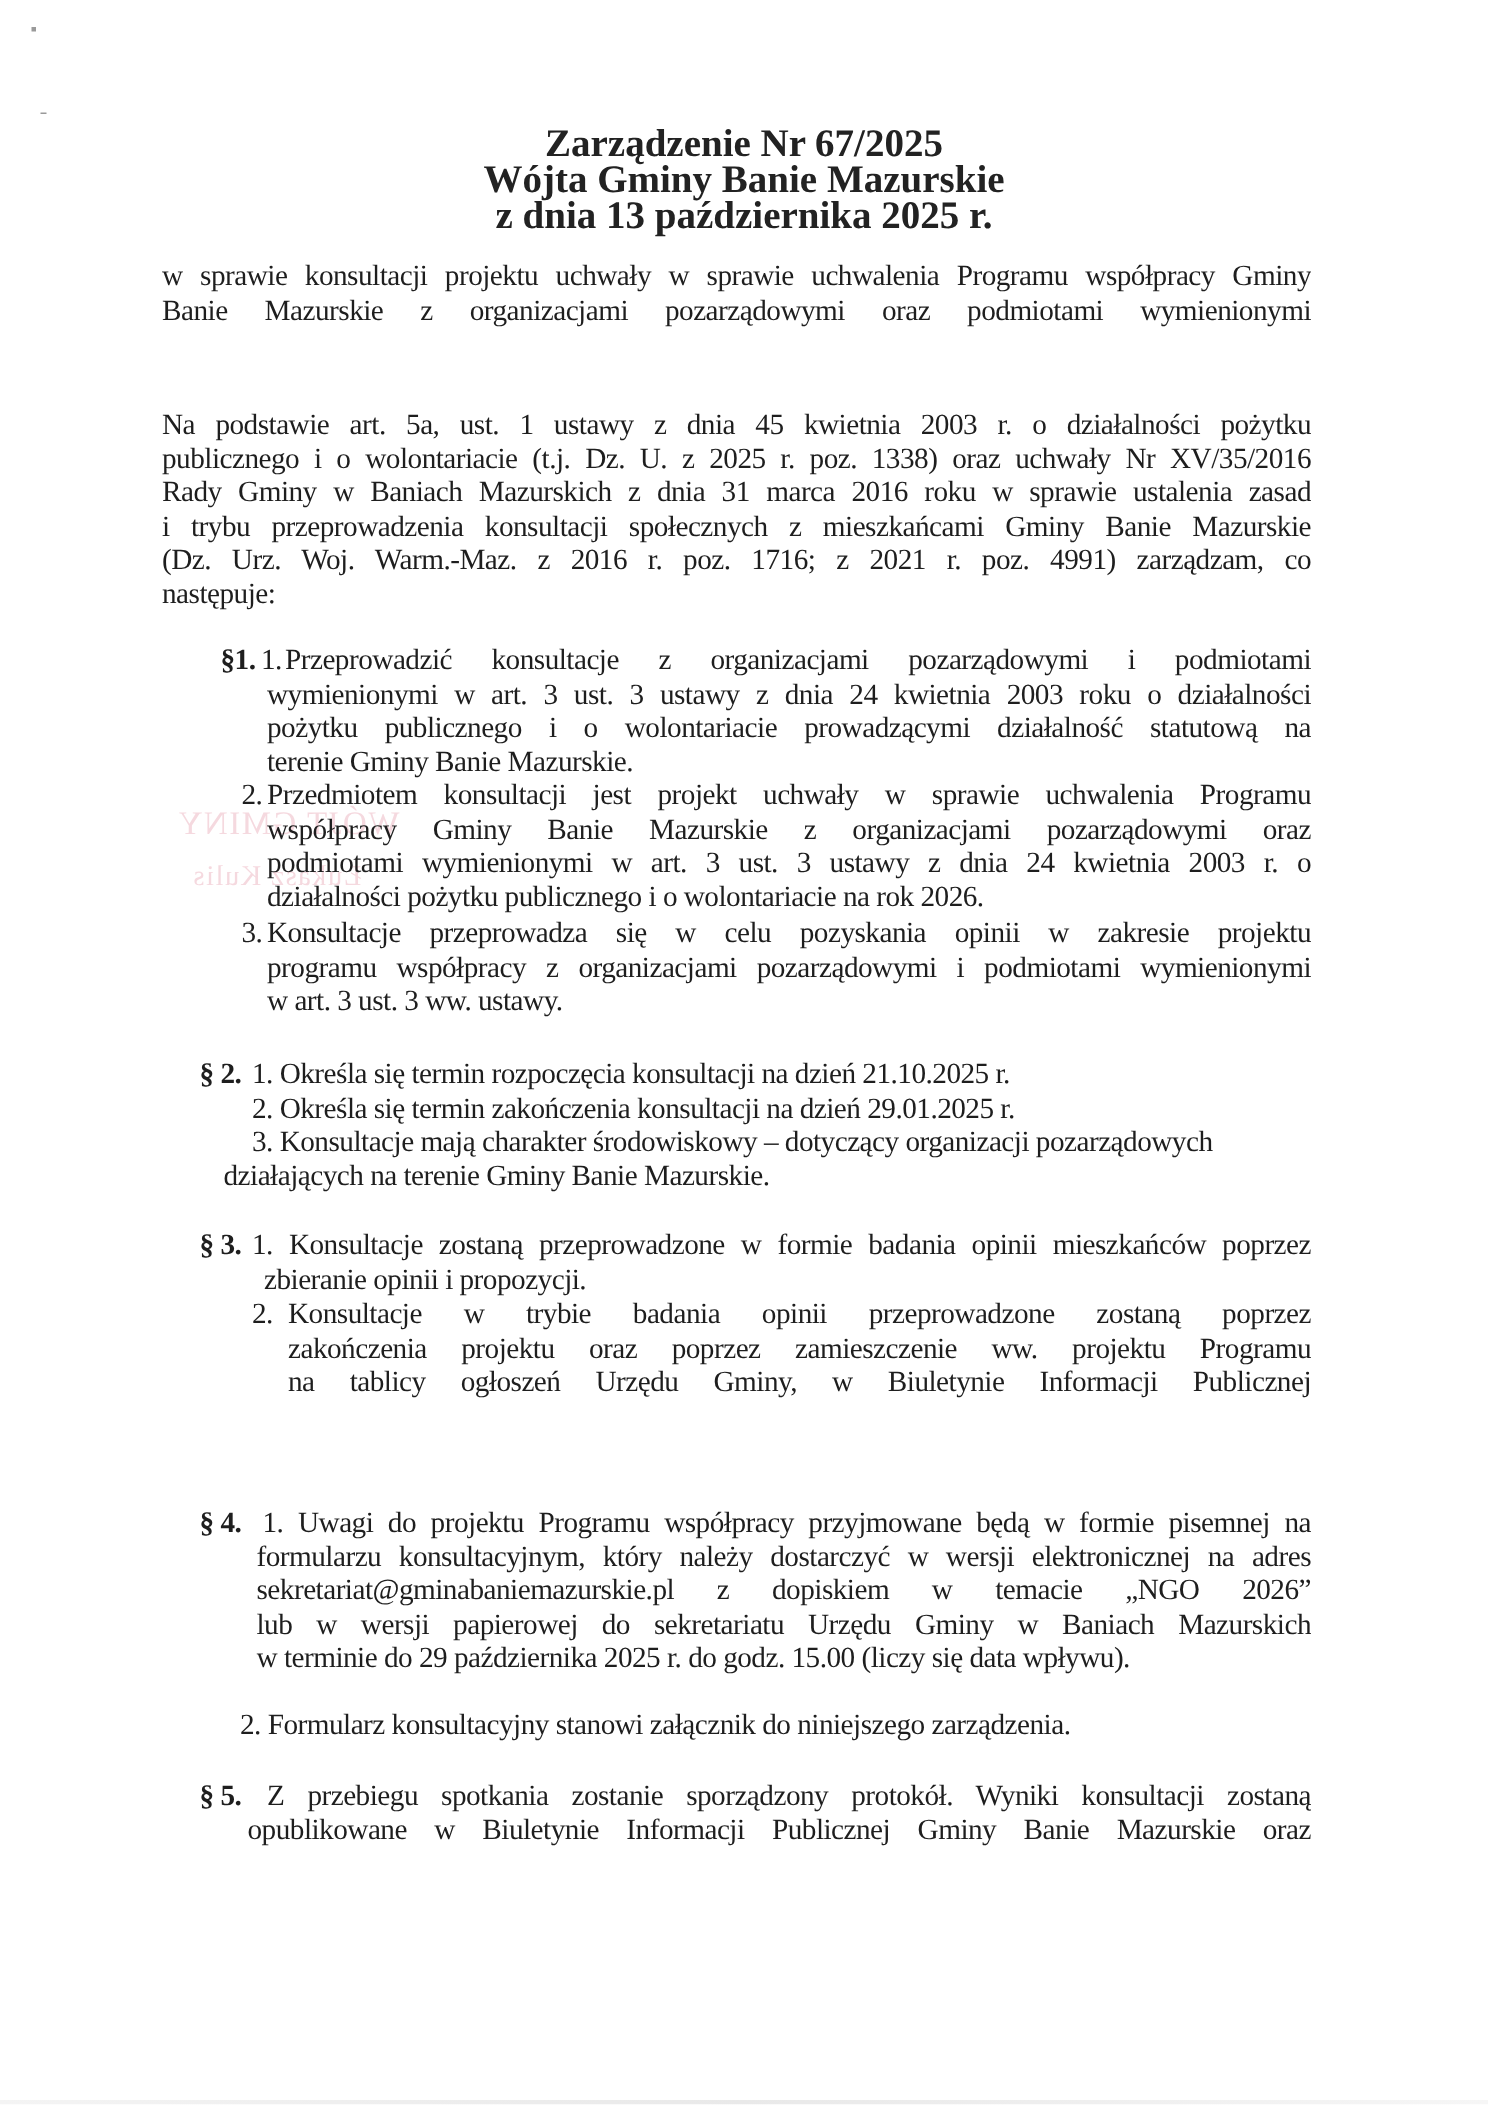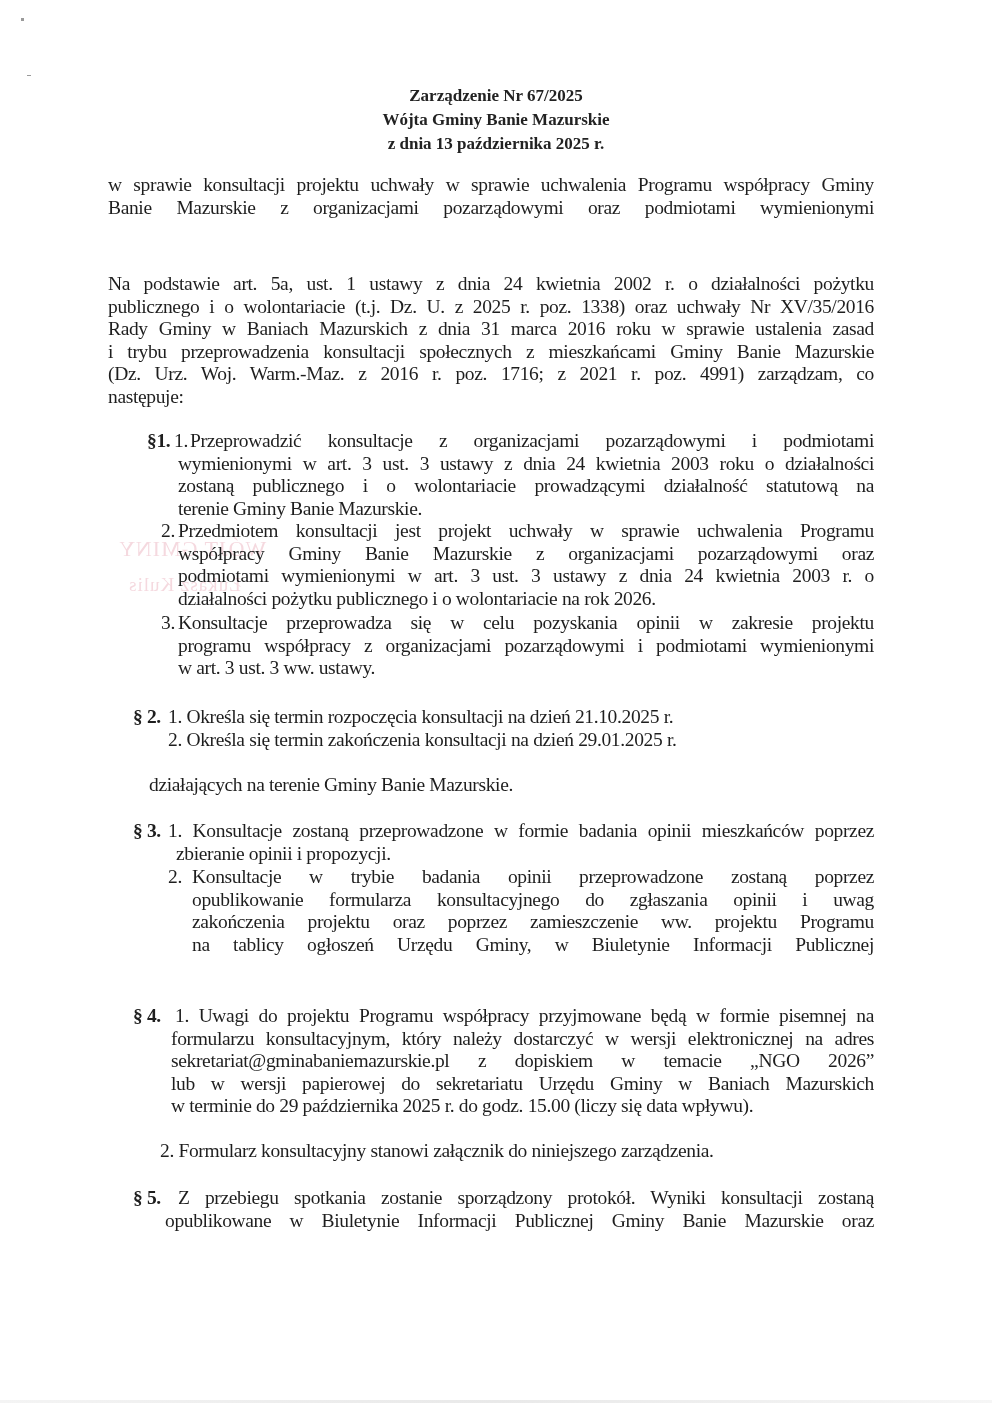--- a/index.html
+++ b/index.html
@@ -4,21 +4,21 @@
   <style>
     html, body { margin: 0; padding: 0; background: #ffffff; }
     body {
       width: 992px; height: 1403px; position: relative; overflow: hidden;
       font-family: "Liberation Serif", "DejaVu Serif", serif;
       color: #1e1e1e;
     }
     .speck { position: absolute; background: #9a9a9a; }
     .header {
       position: absolute; left: 0; width: 992px; top: 84px;
-      text-align: center; font-weight: bold; font-size: 17px; line-height: 24px;
+      text-align: center; font-weight: bold; font-size: 26px; line-height: 24px;
       color: #222;
     }
     .header div { white-space: nowrap; }
     .block {
       position: absolute; font-size: 19.5px; line-height: 22.6px;
       text-align: justify; text-align-last: left;
       letter-spacing: -0.35px; word-spacing: 0px;
     }
     .line { display: block; white-space: nowrap; text-align: justify; text-align-last: justify; overflow: hidden; }
     .line.last { text-align-last: left; }
@@ -46,35 +46,35 @@
     <div>Wójta Gminy Banie Mazurskie</div>
     <div>z dnia 13 października 2025 r.</div>
   </div>
 
   <div class="block" style="left:108px;top:174px;width:766px;">
     <span class="line">w sprawie konsultacji projektu uchwały w sprawie uchwalenia Programu współpracy Gminy</span>
     <span class="line">Banie Mazurskie z organizacjami pozarządowymi oraz podmiotami wymienionymi</span>
   </div>
 
   <div class="block" style="left:108px;top:273px;width:766px;">
-    <span class="line">Na podstawie art. 5a, ust. 1 ustawy z dnia 24 kwietnia 2002 r. o działalności pożytku</span>
+    <span class="line">Na podstawie art. 5a, ust. 1 ustawy z dnia 45 kwietnia 2003 r. o działalności pożytku</span>
     <span class="line">publicznego i o wolontariacie (t.j. Dz. U. z 2025 r. poz. 1338) oraz uchwały Nr XV/35/2016</span>
     <span class="line">Rady Gminy w Baniach Mazurskich z dnia 31 marca 2016 roku w sprawie ustalenia zasad</span>
     <span class="line">i trybu przeprowadzenia konsultacji społecznych z mieszkańcami Gminy Banie Mazurskie</span>
     <span class="line">(Dz. Urz. Woj. Warm.-Maz. z 2016 r. poz. 1716; z 2021 r. poz. 4991) zarządzam, co</span>
     <span class="line last">następuje:</span>
   </div>
 
   <div>
     <span class="block par-sign" style="left:147px;top:430px;">§1.</span>
     <span class="block" style="left:174px;top:430px;">1.</span>
     <div class="block" style="left:178px;top:430px;width:696px;">
       <span class="line" style="padding-left:12px;">Przeprowadzić konsultacje z organizacjami pozarządowymi i podmiotami</span>
       <span class="line">wymienionymi w art. 3 ust. 3 ustawy z dnia 24 kwietnia 2003 roku o działalności</span>
-      <span class="line">zostaną publicznego i o wolontariacie prowadzącymi działalność statutową na</span>
+      <span class="line">pożytku publicznego i o wolontariacie prowadzącymi działalność statutową na</span>
       <span class="line last">terenie Gminy Banie Mazurskie.</span>
     </div>
 
     <span class="block" style="left:161px;top:520px;">2.</span>
     <div class="block" style="left:178px;top:520px;width:696px;">
       <span class="line">Przedmiotem konsultacji jest projekt uchwały w sprawie uchwalenia Programu</span>
       <span class="line">współpracy Gminy Banie Mazurskie z organizacjami pozarządowymi oraz</span>
       <span class="line">podmiotami wymienionymi w art. 3 ust. 3 ustawy z dnia 24 kwietnia 2003 r. o</span>
       <span class="line last">działalności pożytku publicznego i o wolontariacie na rok 2026.</span>
     </div>
@@ -85,36 +85,36 @@
       <span class="line">programu współpracy z organizacjami pozarządowymi i podmiotami wymienionymi</span>
       <span class="line last">w art. 3  ust. 3 ww. ustawy.</span>
     </div>
   </div>
 
   <div>
     <span class="block par-sign" style="left:133px;top:706px;">§ 2.</span>
     <div class="block" style="left:168px;top:706px;width:706px;">
       <span class="line last">1. Określa się termin rozpoczęcia konsultacji na dzień 21.10.2025 r.</span>
       <span class="line last">2. Określa się termin zakończenia konsultacji na dzień 29.01.2025 r.</span>
+      <span class="line last">3. Konsultacje mają charakter środowiskowy – dotyczący organizacji pozarządowych</span>
     </div>
     <div class="block" style="left:149px;top:774px;width:725px;">
       <span class="line last">działających na terenie Gminy Banie Mazurskie.</span>
     </div>
   </div>
 
   <div>
     <span class="block par-sign" style="left:133px;top:820px;">§ 3.</span>
     <div class="block" style="left:168px;top:820px;width:706px;">
       <span class="line">1. Konsultacje zostaną przeprowadzone w formie badania opinii mieszkańców poprzez</span>
       <span class="line last" style="padding-left:8px;">zbieranie opinii i propozycji.</span>
     </div>
     <span class="block" style="left:168px;top:866px;">2.</span>
     <div class="block" style="left:192px;top:866px;width:682px;">
       <span class="line">Konsultacje w trybie badania opinii przeprowadzone zostaną poprzez</span>
-      <span class="line">opublikowanie formularza konsultacyjnego do zgłaszania opinii i uwag</span>
       <span class="line">zakończenia projektu oraz poprzez zamieszczenie ww. projektu Programu</span>
       <span class="line">na tablicy ogłoszeń Urzędu Gminy, w Biuletynie Informacji Publicznej</span>
     </div>
   </div>
 
   <div>
     <span class="block par-sign" style="left:133px;top:1005px;">§ 4.</span>
     <div class="block" style="left:171px;top:1005px;width:703px;">
       <span class="line" style="padding-left:4px;">1. Uwagi do projektu Programu współpracy przyjmowane będą w formie pisemnej na</span>
       <span class="line">formularzu konsultacyjnym, który należy dostarczyć w wersji elektronicznej na adres</span>

